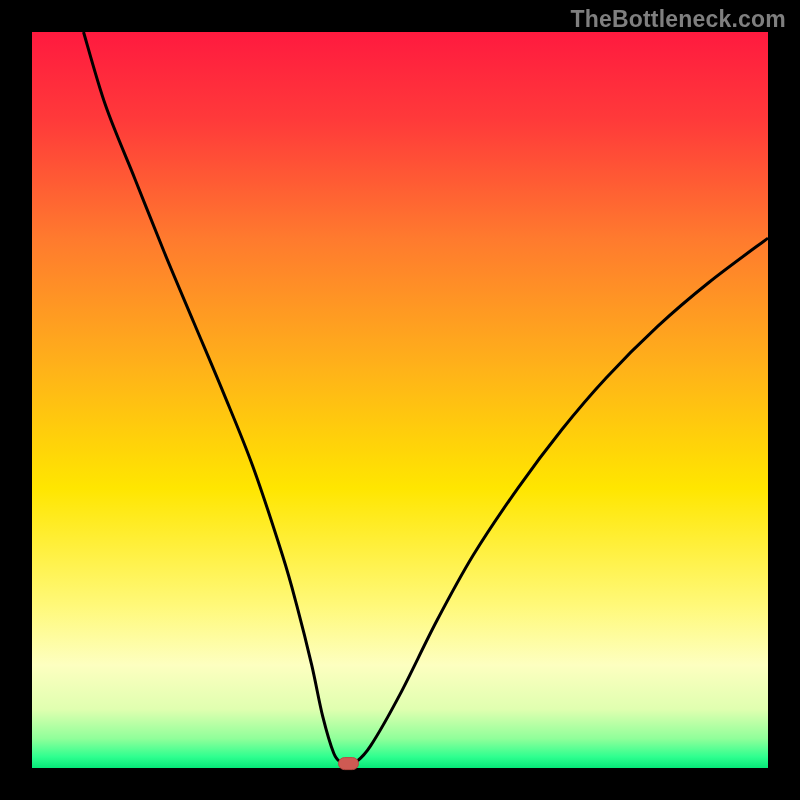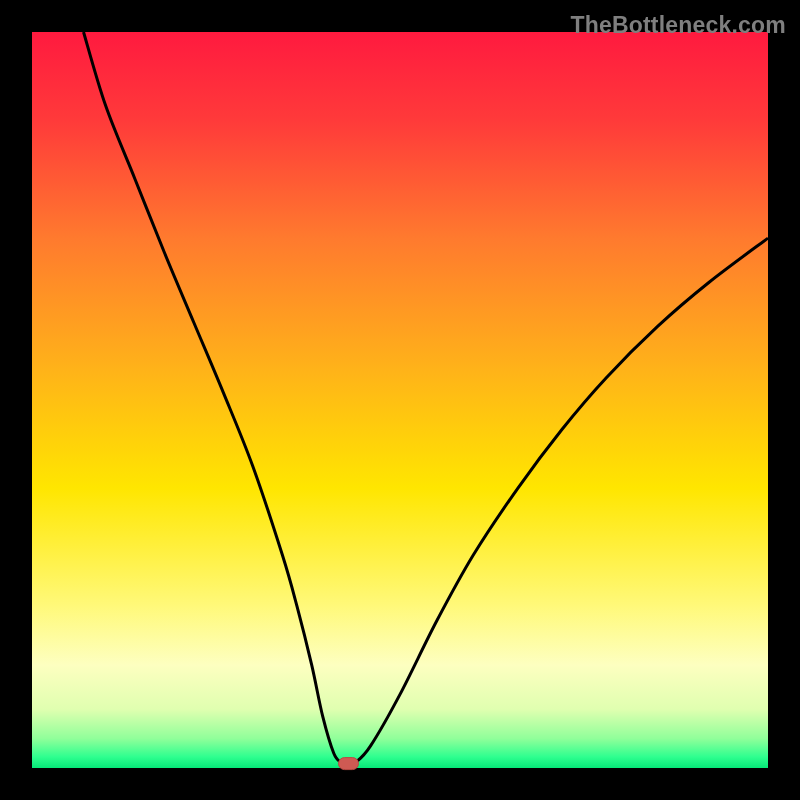--- a/index.html
+++ b/index.html
@@ -12,21 +12,21 @@
     font-family: Arial, Helvetica, sans-serif;
   }
   .frame {
     position: relative;
     width: 800px;
     height: 800px;
     background: #000;
   }
   .watermark {
     position: absolute;
-    top: 12px;
+    top: 6px;
     right: 14px;
     color: #7f7f7f;
     font-size: 23px;
     font-weight: 600;
     letter-spacing: 0.2px;
     z-index: 10;
   }
   svg {
     position: absolute;
     top: 0;

